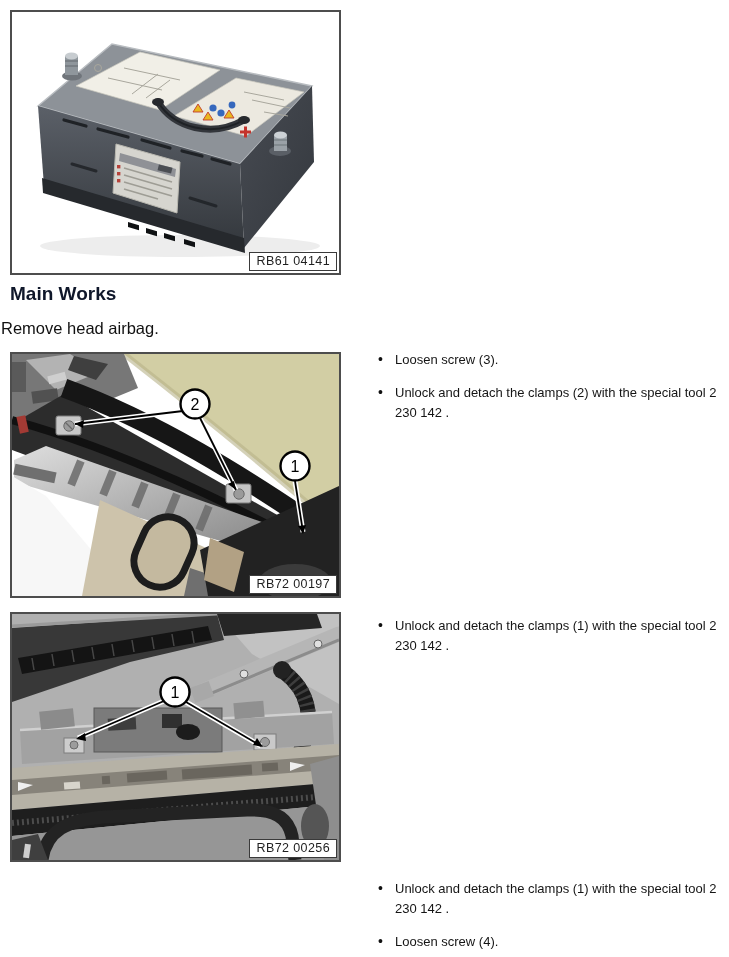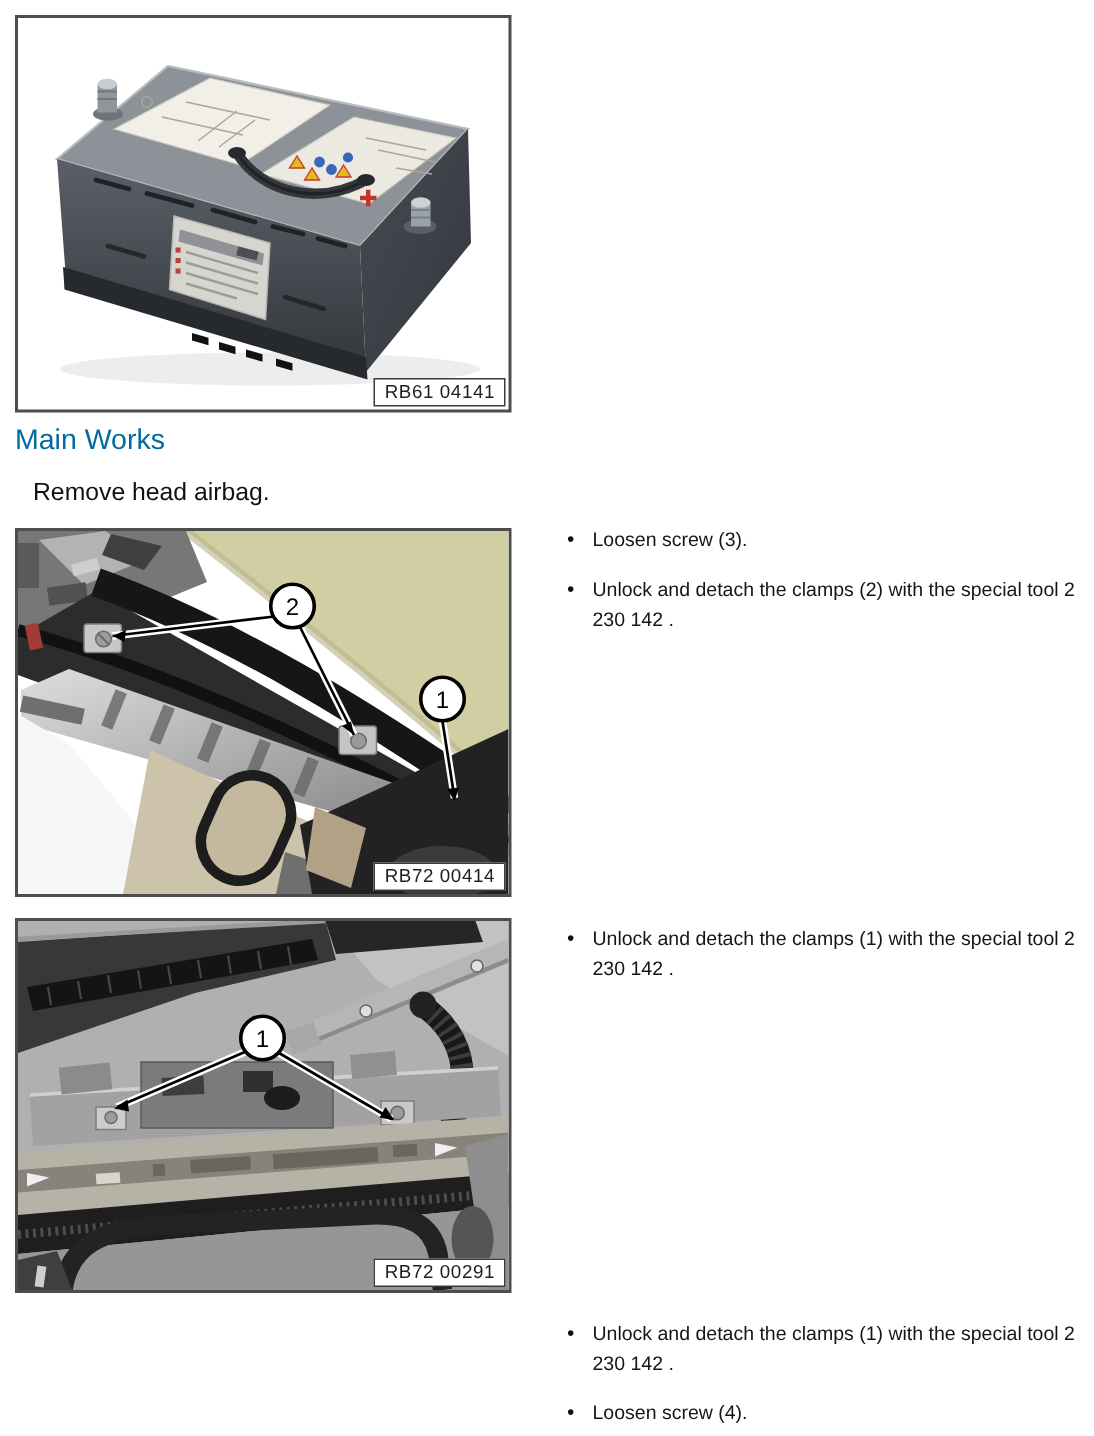--- a/index.html
+++ b/index.html
@@ -19,24 +19,24 @@
     padding:1px 6px 2px 6px;
     font-size:12.5px; line-height:14px; color:#1f1f1f; letter-spacing:0.4px;
     white-space:nowrap;
   }
   #fig-battery { left:10px; top:10px;  width:331px; height:265px; }
   #fig-front   { left:10px; top:352px; width:331px; height:246px; }
   #fig-rear    { left:10px; top:612px; width:331px; height:250px; }
 
   .heading {
     position:absolute; left:10px; top:283px; margin:0;
-    font-size:19px; font-weight:400; color:#0369a1;
+    font-size:19px; font-weight:700; color:#0f172a;
   }
   .subheading {
-    position:absolute; left:22px; top:319px; margin:0;
+    position:absolute; left:1px; top:319px; margin:0;
     font-size:16.5px; font-weight:400; color:#111;
   }
 
   .steps { position:absolute; left:375px; width:354px; }
   #steps-a { top:350px; }
   #steps-b { top:616px; }
   #steps-c { top:879px; }
   .steps ul { list-style:none; margin:0; padding:0; }
   .steps li {
     position:relative; padding-left:20px; margin-bottom:13px;
@@ -235,21 +235,21 @@
 
     <g>
       <circle cx="183" cy="50" r="14.5" fill="#ffffff" stroke="#000000" stroke-width="2.4"></circle>
       <text x="183" y="56" text-anchor="middle" font-size="16" fill="#000000" font-family="Liberation Sans, sans-serif">2</text>
     </g>
     <g>
       <circle cx="283" cy="112" r="14.5" fill="#ffffff" stroke="#000000" stroke-width="2.4"></circle>
       <text x="283" y="118" text-anchor="middle" font-size="16" fill="#000000" font-family="Liberation Sans, sans-serif">1</text>
     </g>
   </svg>
-  <div class="fig-ref">RB72 00414</div>
+  <div class="fig-ref">RB72 00197</div>
 </div>
 
 <div class="steps" id="steps-a">
   <ul>
     <li>
       <span class="bullet">•</span>
       <span>Loosen screw (3).</span>
     </li>
     <li>
       <span class="bullet">•</span>
@@ -339,21 +339,21 @@
     <g fill="#000000">
       <polygon points="64,125 73,119 74,127"></polygon>
       <polygon points="251,133 241,131 245,124"></polygon>
     </g>
 
     <g>
       <circle cx="163" cy="78" r="14.5" fill="#ffffff" stroke="#000000" stroke-width="2.4"></circle>
       <text x="163" y="84" text-anchor="middle" font-size="16" fill="#000000" font-family="Liberation Sans, sans-serif">1</text>
     </g>
   </svg>
-  <div class="fig-ref">RB72 00291</div>
+  <div class="fig-ref">RB72 00256</div>
 </div>
 
 <div class="steps" id="steps-b">
   <ul>
     <li>
       <span class="bullet">•</span>
       <span>Unlock and detach the clamps (1) with the special tool 2 230 142 .</span>
     </li>
   </ul>
 </div>

